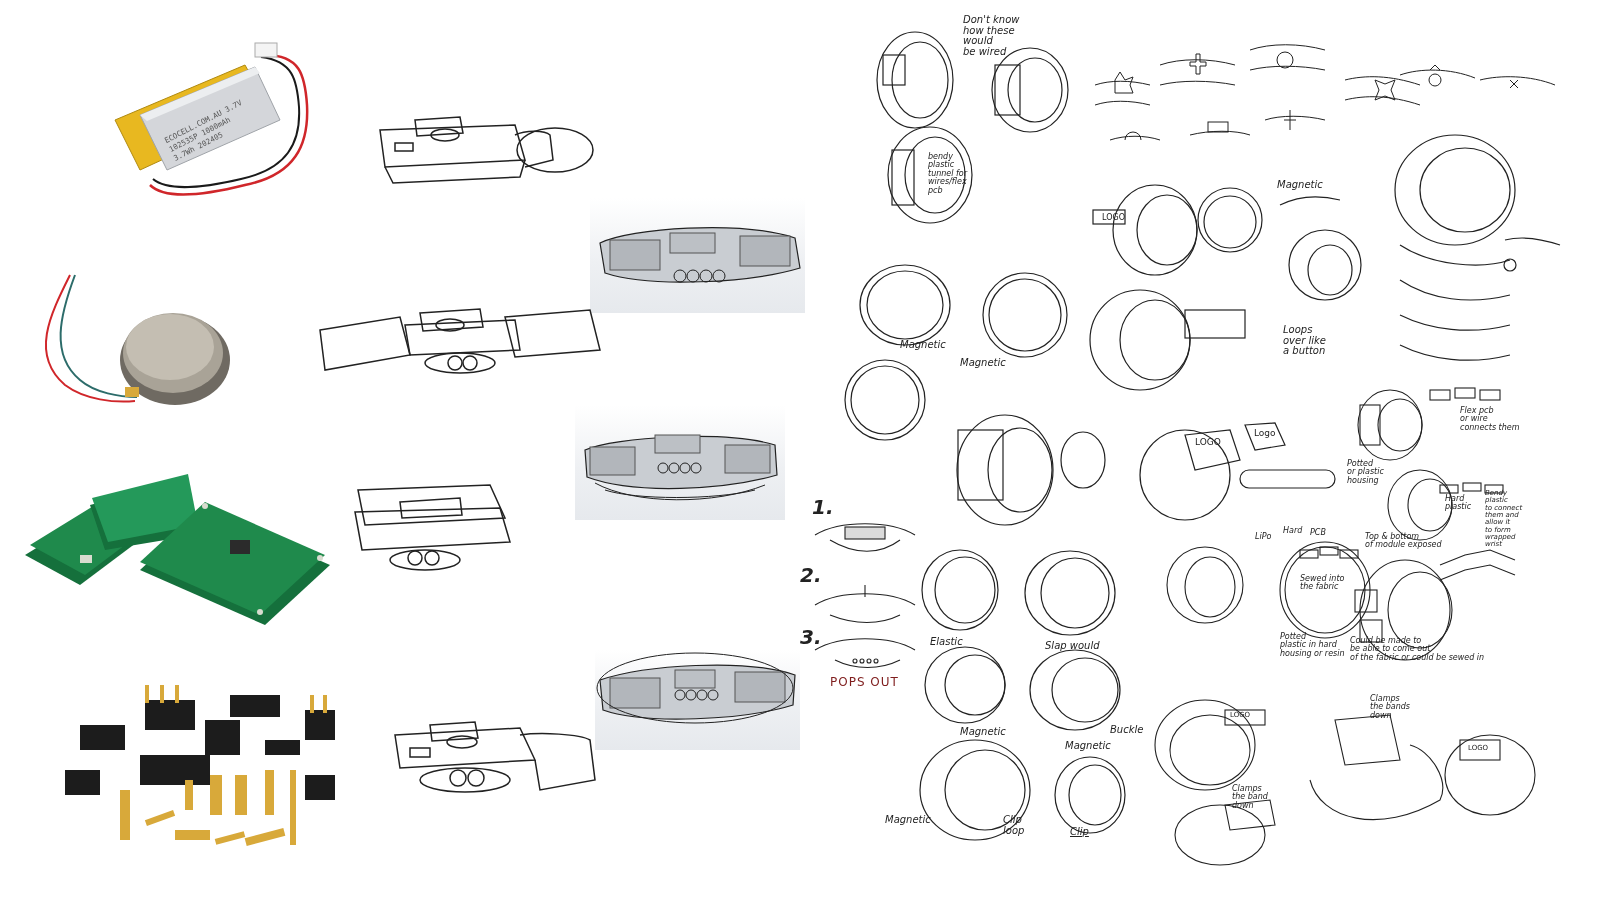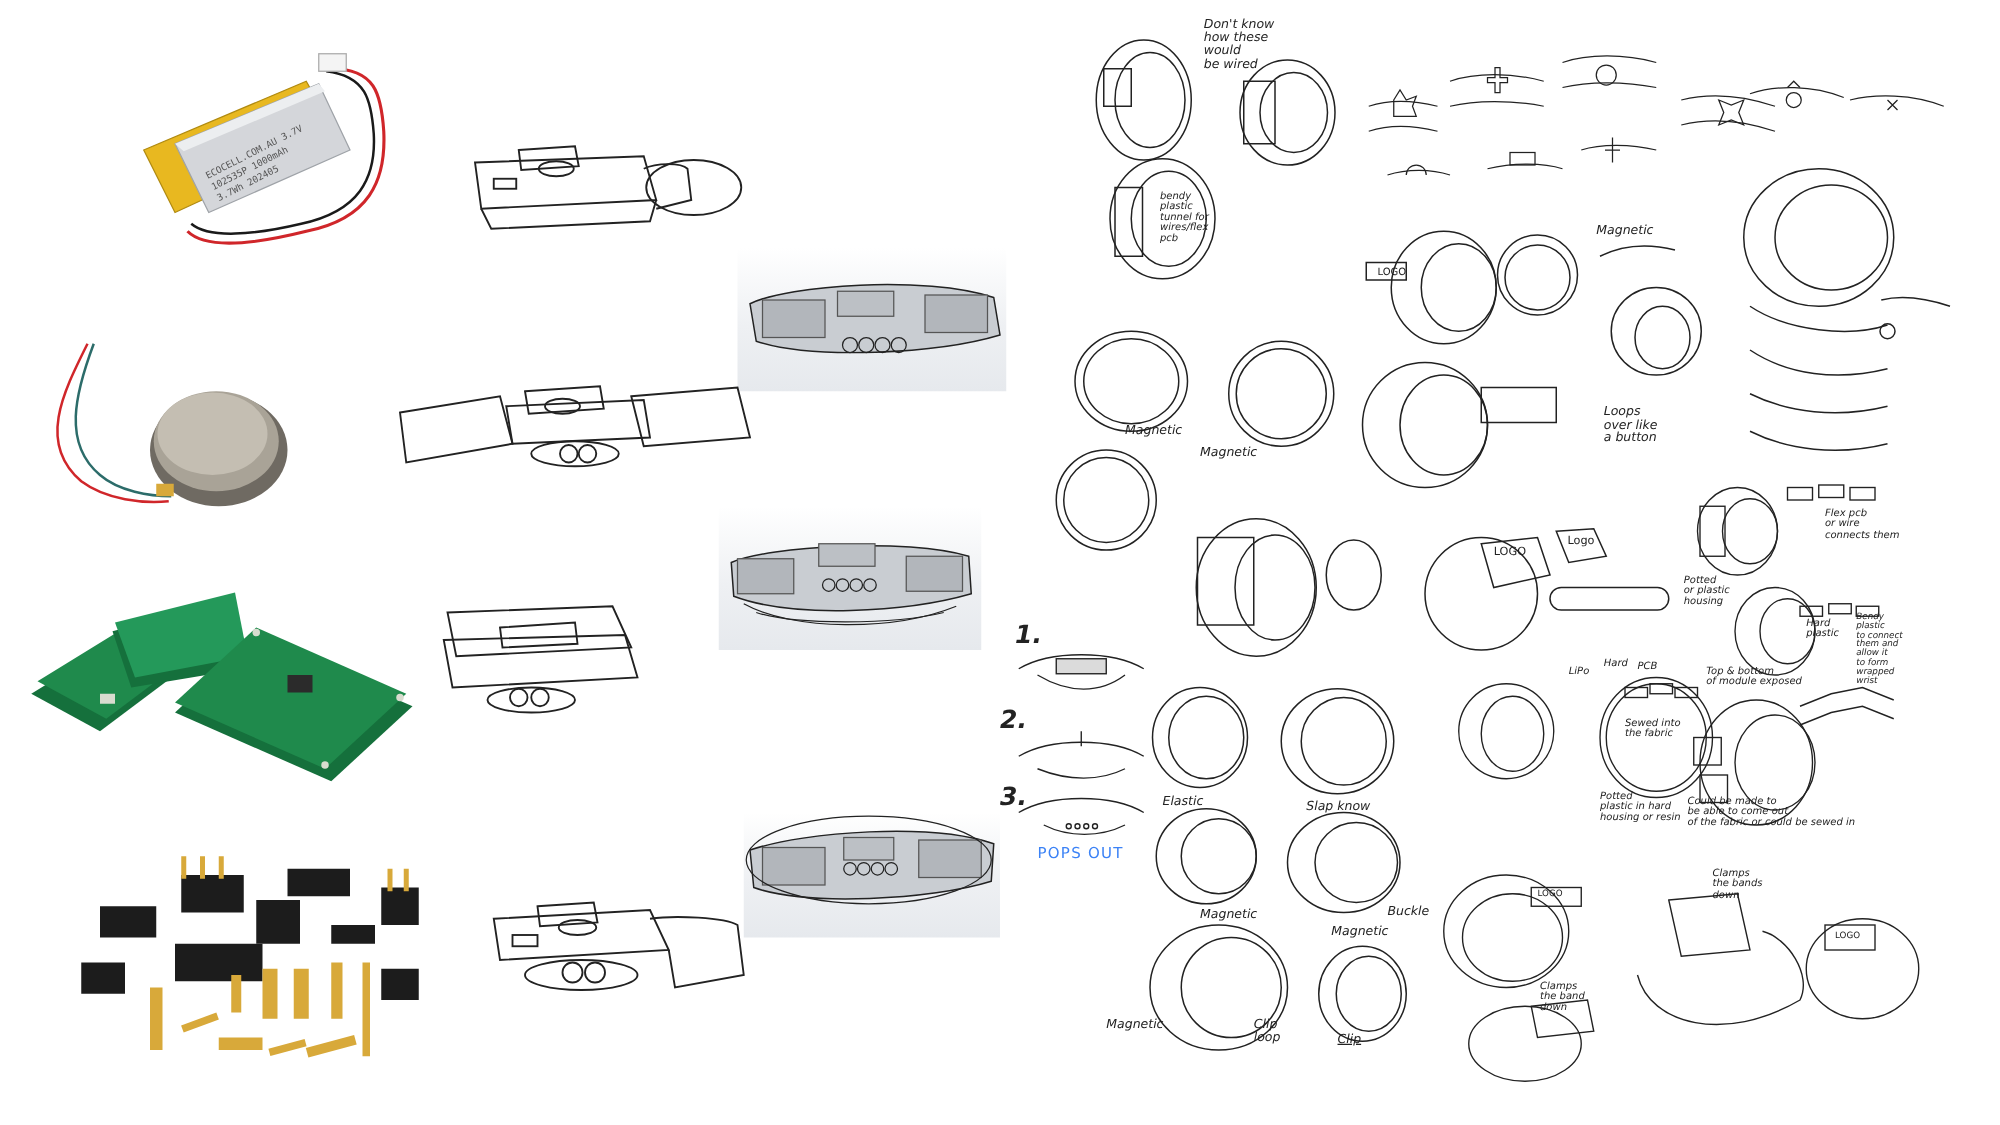--- a/index.html
+++ b/index.html
@@ -4,21 +4,21 @@
 <style>
   html,body{margin:0;padding:0;background:#ffffff;}
   body{width:1600px;height:900px;position:relative;overflow:hidden;font-family:"Liberation Sans",sans-serif;}
   .abs{position:absolute;}
   svg{position:absolute;overflow:visible;}
   .hand{font-family:"DejaVu Sans",sans-serif;font-style:italic;font-size:10px;color:#222;line-height:1.05;position:absolute;white-space:pre-line;}
   .sketch-panel{position:absolute;background:#fcfcfc;}
   .cad{position:absolute;background:linear-gradient(180deg,#ffffff 0%,#eef0f3 55%,#e6e9ed 100%);}
   .lbl-print{font-family:"DejaVu Sans Mono",monospace;font-size:7.5px;color:#555;position:absolute;transform:rotate(-27deg);transform-origin:left top;line-height:10px;white-space:pre;}
   .step{font-family:"DejaVu Sans",sans-serif;font-size:20px;font-weight:bold;color:#222;position:absolute;font-style:italic;}
-  .popsout{font-family:"DejaVu Sans",sans-serif;font-size:12px;color:#3b82f6;position:absolute;letter-spacing:1px;}
+  .popsout{font-family:"DejaVu Sans",sans-serif;font-size:12px;color:#7f1d1d;position:absolute;letter-spacing:1px;}
 </style>
 </head>
 <body>
 
 <div class="abs" style="left:95px;top:35px;width:230px;height:180px;">
   <svg width="230" height="180" viewBox="0 0 230 180">
     <path d="M170 20 C205 20 210 40 212 70 C214 110 200 140 150 150 C110 160 70 165 55 150" stroke="#d0262a" stroke-width="2.5" fill="none"></path>
     <path d="M166 22 C198 26 202 45 204 72 C206 108 192 134 146 144 C108 153 72 156 58 144" stroke="#1a1a1a" stroke-width="2" fill="none"></path>
     <rect x="160" y="8" width="22" height="14" fill="#f4f4f4" stroke="#aaa"></rect>
     <polygon points="20,85 150,30 175,75 45,135" fill="#e8b820" stroke="#b08a10"></polygon>
@@ -369,21 +369,21 @@
     <ellipse cx="60" cy="140" rx="40" ry="38"></ellipse>
       <ellipse cx="70" cy="140" rx="30" ry="30"></ellipse>
     <ellipse cx="170" cy="145" rx="45" ry="40"></ellipse>
       <ellipse cx="180" cy="145" rx="33" ry="32"></ellipse>
     <ellipse cx="70" cy="245" rx="55" ry="50"></ellipse>
       <ellipse cx="80" cy="245" rx="40" ry="40"></ellipse>
     <ellipse cx="185" cy="250" rx="35" ry="38"></ellipse>
       <ellipse cx="190" cy="250" rx="26" ry="30"></ellipse>
   </svg>
   <div class="hand" style="left:25px;top:92px;">Elastic</div>
-  <div class="hand" style="left:140px;top:96px;">Slap know</div>
+  <div class="hand" style="left:140px;top:96px;">Slap would</div>
   <div class="hand" style="left:55px;top:182px;">Magnetic</div>
   <div class="hand" style="left:160px;top:196px;">Magnetic</div>
   <div class="hand" style="left:205px;top:180px;">Buckle</div>
   <div class="hand" style="left:-20px;top:270px;">Magnetic</div>
   <div class="hand" style="left:98px;top:270px;">Clip
 loop</div>
   <div class="hand" style="left:165px;top:282px;text-decoration:underline;">Clip</div>
 </div>
 
 <div class="abs" style="left:1150px;top:525px;width:390px;height:145px;text-decoration:underline;">

